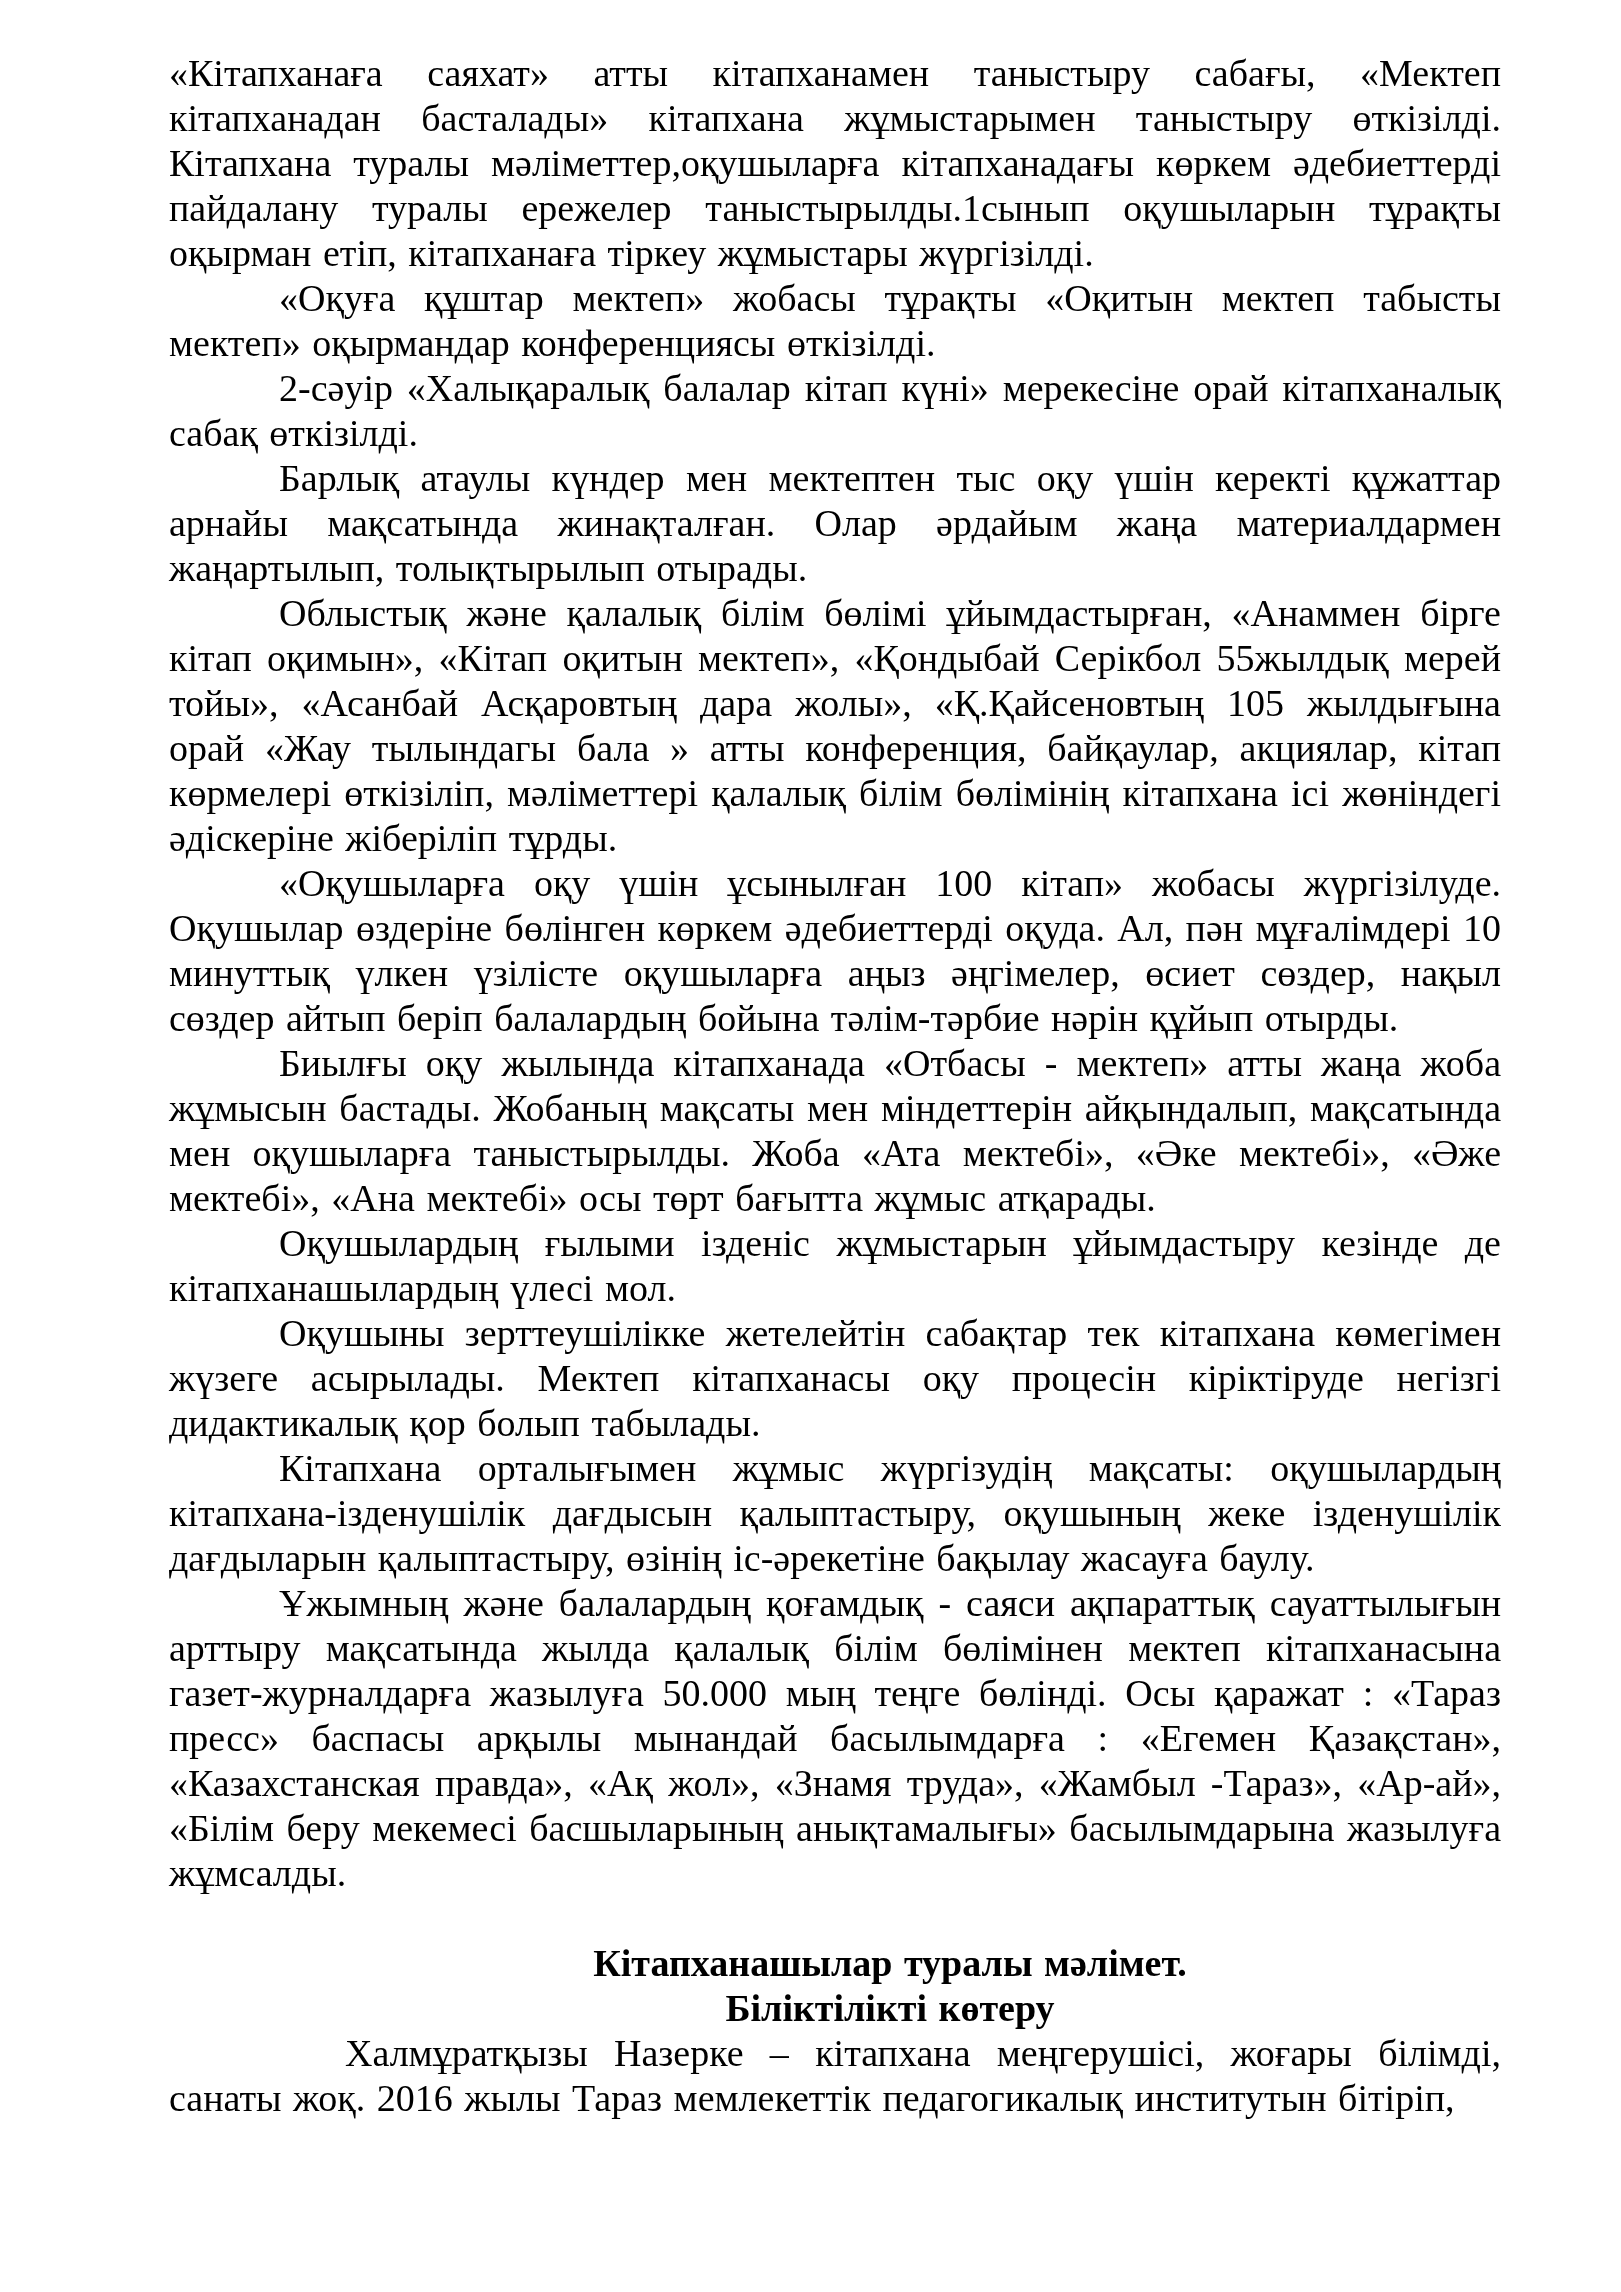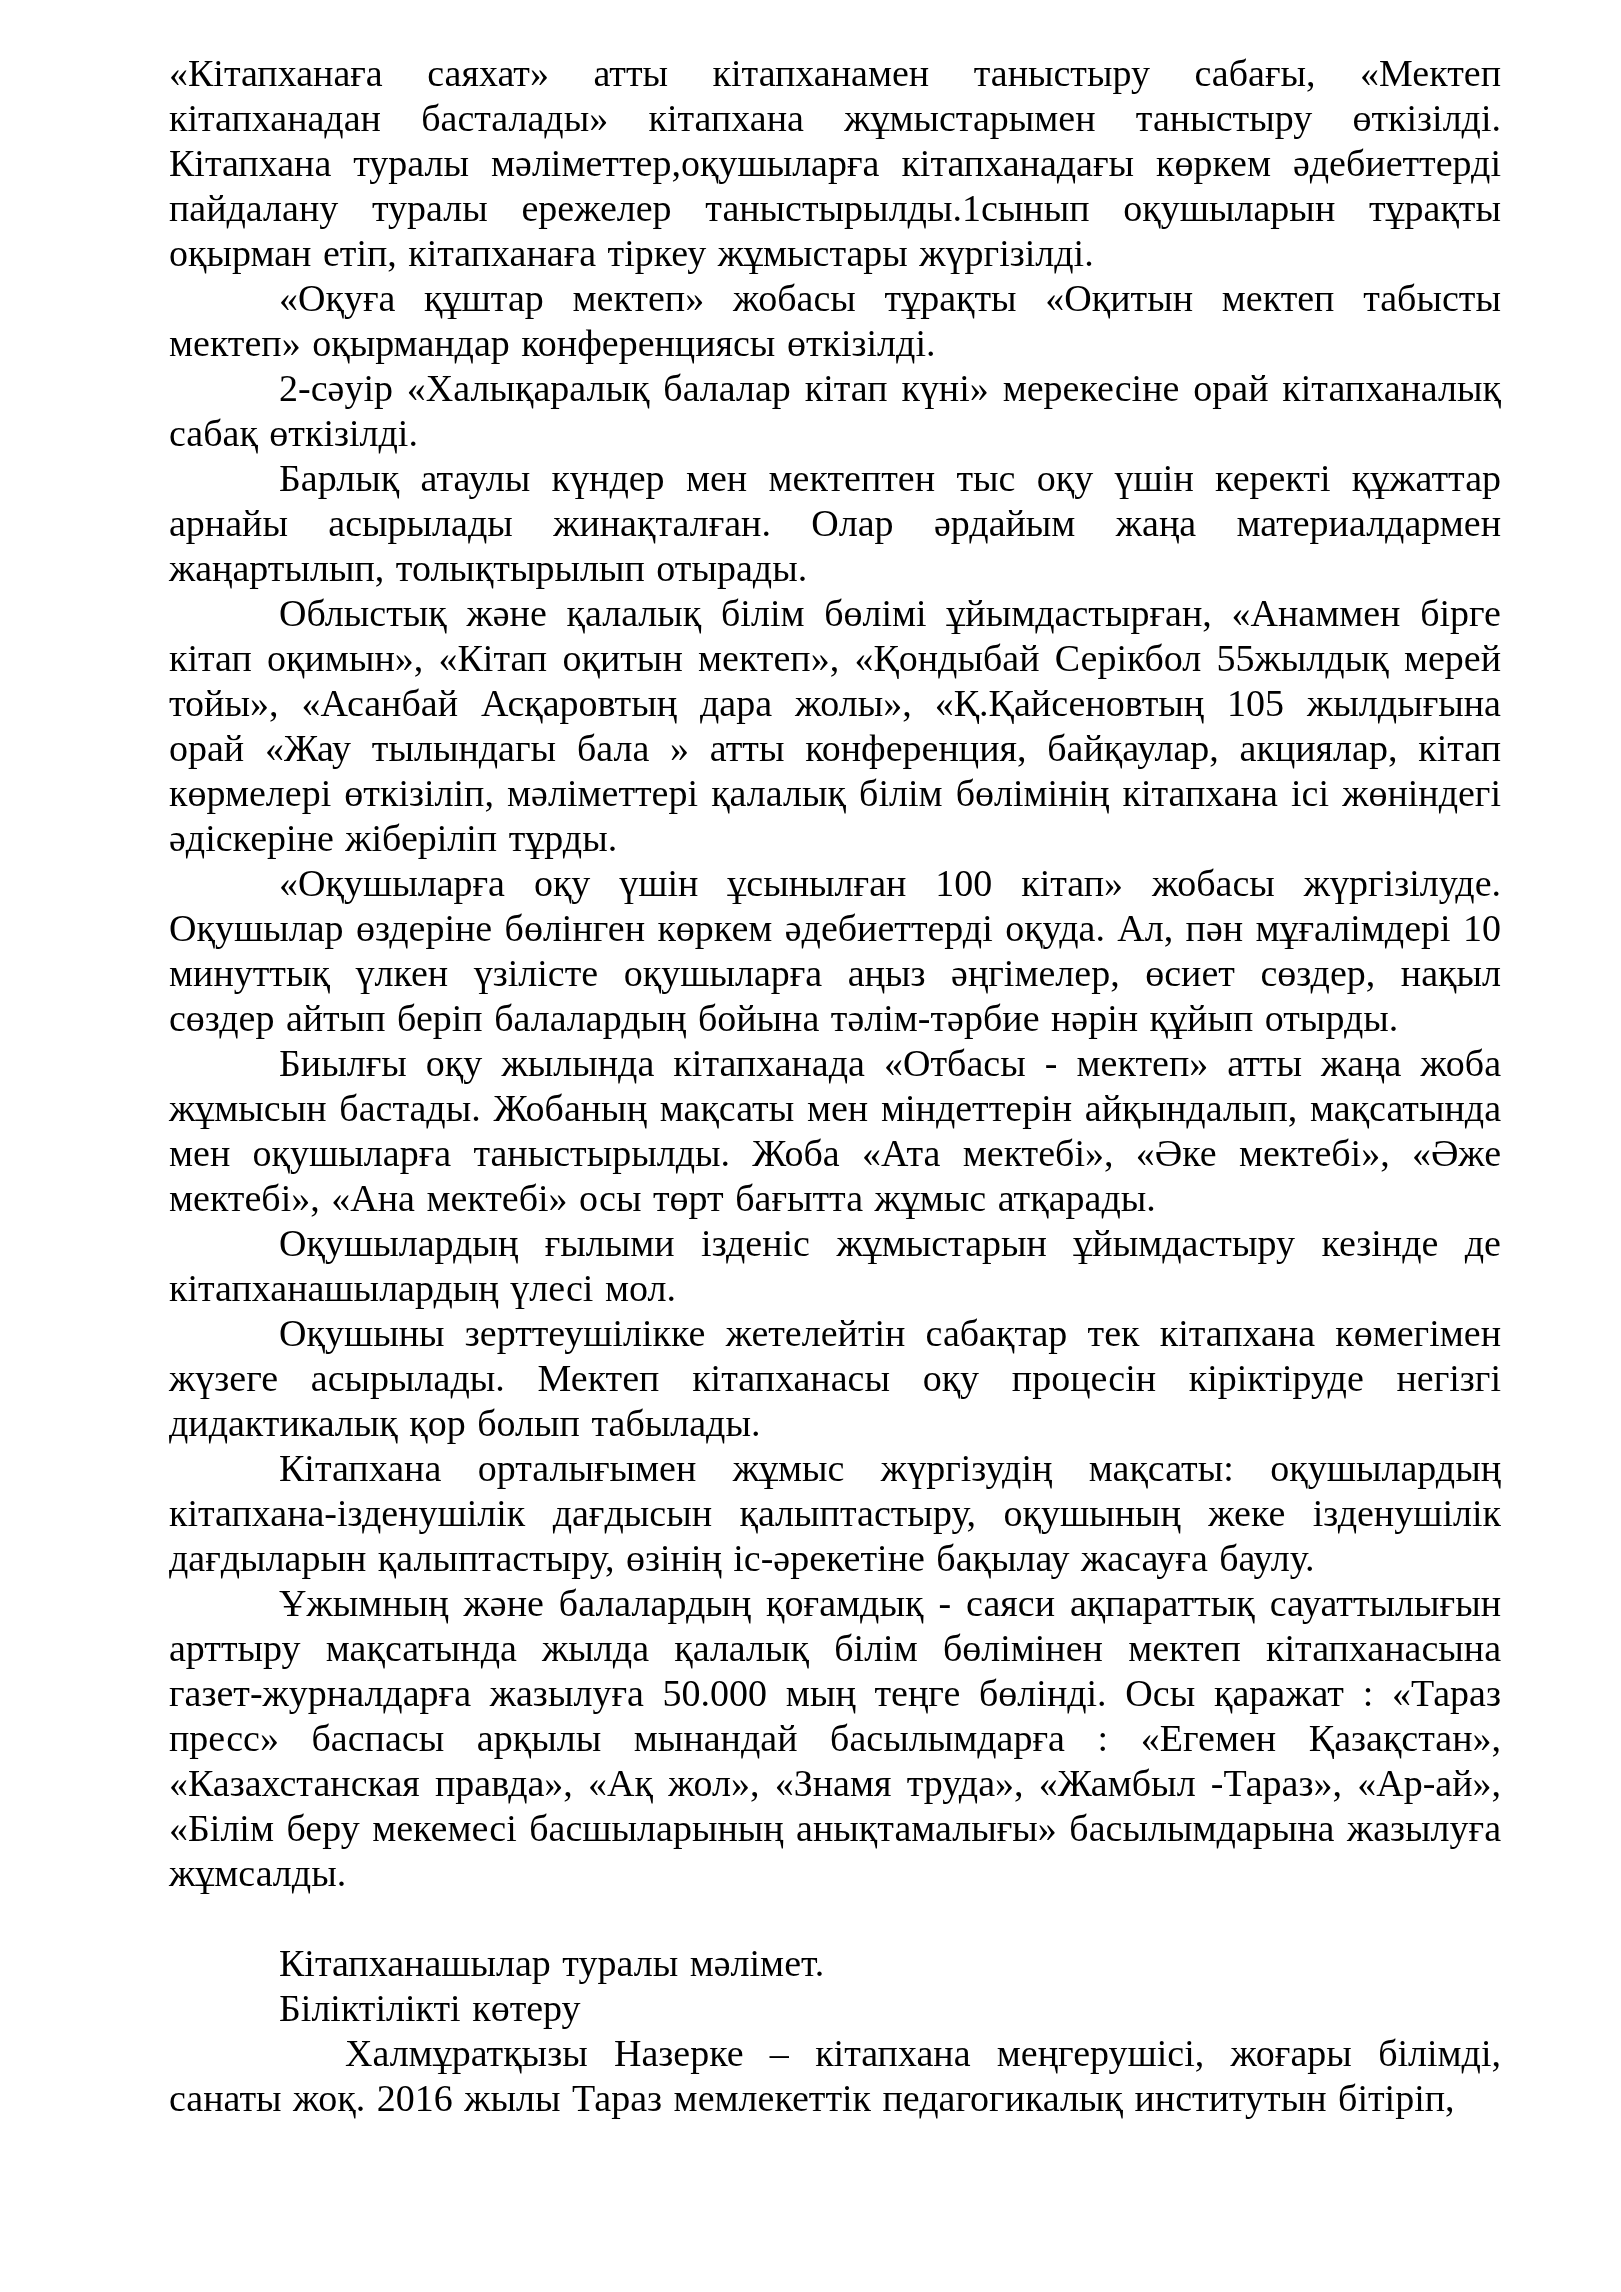--- a/index.html
+++ b/index.html
@@ -24,37 +24,37 @@
     font-size: 38px;
     line-height: 45px;
     color: #000000;
     text-align: justify;
     word-spacing: 2px;
   }
   .doc-body p.indent-none  { text-indent: 0; }
   .doc-body p.indent-normal{ text-indent: 110px; }
   .doc-body p.indent-large { text-indent: 176px; }
   .doc-body p.heading {
-    font-weight: normal;
-    text-align: left;
+    font-weight: bold;
+    text-align: center;
     text-indent: 110px;
   }
   .doc-body div.spacer {
     height: 45px;
   }
 </style>
 </head>
 <body>
 
 <div class="page">
   <div class="doc-body">
       <p class="indent-none">«Кітапханаға саяхат» атты кітапханамен таныстыру сабағы, «Мектеп кітапханадан басталады» кітапхана жұмыстарымен таныстыру өткізілді. Кітапхана туралы мәліметтер,оқушыларға  кітапханадағы көркем әдебиеттерді пайдалану туралы  ережелер таныстырылды.1сынып оқушыларын тұрақты оқырман  етіп, кітапханаға тіркеу жұмыстары жүргізілді.</p>
       <p class="indent-normal">«Оқуға құштар мектеп» жобасы тұрақты «Оқитын мектеп табысты мектеп» оқырмандар конференциясы өткізілді.</p>
       <p class="indent-normal">2-сәуір «Халықаралық балалар кітап күні» мерекесіне орай кітапханалық сабақ өткізілді.</p>
-      <p class="indent-normal">Барлық атаулы күндер мен мектептен тыс оқу үшін керекті құжаттар арнайы асырылады жинақталған. Олар әрдайым жаңа материалдармен жаңартылып, толықтырылып отырады.</p>
+      <p class="indent-normal">Барлық атаулы күндер мен мектептен тыс оқу үшін керекті құжаттар арнайы мақсатында жинақталған. Олар әрдайым жаңа материалдармен жаңартылып, толықтырылып отырады.</p>
       <p class="indent-normal">Облыстық және қалалық білім бөлімі ұйымдастырған, «Анаммен бірге кітап оқимын», «Кітап оқитын мектеп», «Қондыбай Серікбол 55жылдық мерей тойы», «Асанбай Асқаровтың дара жолы», «Қ.Қайсеновтың 105 жылдығына орай «Жау тылындагы бала » атты конференция, байқаулар, акциялар, кітап көрмелері өткізіліп, мәліметтері  қалалық білім бөлімінің кітапхана ісі жөніндегі әдіскеріне жіберіліп  тұрды.</p>
       <p class="indent-normal">«Оқушыларға оқу үшін ұсынылған 100 кітап» жобасы жүргізілуде. Оқушылар өздеріне бөлінген көркем әдебиеттерді оқуда. Ал, пән мұғалімдері 10 минуттық үлкен үзілісте оқушыларға аңыз әңгімелер, өсиет сөздер, нақыл сөздер айтып беріп  балалардың бойына тәлім-тәрбие нәрін құйып отырды.</p>
       <p class="indent-normal">Биылғы оқу  жылында кітапханада «Отбасы - мектеп» атты жаңа жоба жұмысын бастады. Жобаның мақсаты мен міндеттерін айқындалып, мақсатында мен  оқушыларға  таныстырылды. Жоба «Ата мектебі», «Әке мектебі», «Әже мектебі», «Ана мектебі» осы төрт бағытта жұмыс атқарады.</p>
       <p class="indent-normal">Оқушылардың ғылыми  ізденіс  жұмыстарын ұйымдастыру кезінде де кітапханашылардың  үлесі мол.</p>
       <p class="indent-normal">Оқушыны зерттеушілікке жетелейтін сабақтар тек кітапхана көмегімен жүзеге асырылады. Мектеп кітапханасы оқу процесін кіріктіруде негізгі дидактикалық қор болып табылады.</p>
       <p class="indent-normal">Кітапхана орталығымен жұмыс жүргізудің мақсаты: оқушылардың кітапхана-ізденушілік дағдысын қалыптастыру, оқушының жеке ізденушілік дағдыларын қалыптастыру, өзінің іс-әрекетіне бақылау жасауға баулу.</p>
       <p class="indent-normal">Ұжымның және балалардың қоғамдық - саяси ақпараттық сауаттылығын арттыру мақсатында жылда  қалалық білім бөлімінен мектеп кітапханасына газет-журналдарға жазылуға 50.000 мың теңге бөлінді. Осы қаражат : «Тараз пресс» баспасы арқылы мынандай басылымдарға : «Егемен Қазақстан», «Казахстанская правда», «Ақ жол», «Знамя труда», «Жамбыл -Тараз», «Ар-ай», «Білім беру мекемесі басшыларының анықтамалығы» басылымдарына  жазылуға жұмсалды.</p>
       <div class="spacer"></div>
       <p class="heading">Кітапханашылар туралы мәлімет.</p>
       <p class="heading">Біліктілікті көтеру</p>

